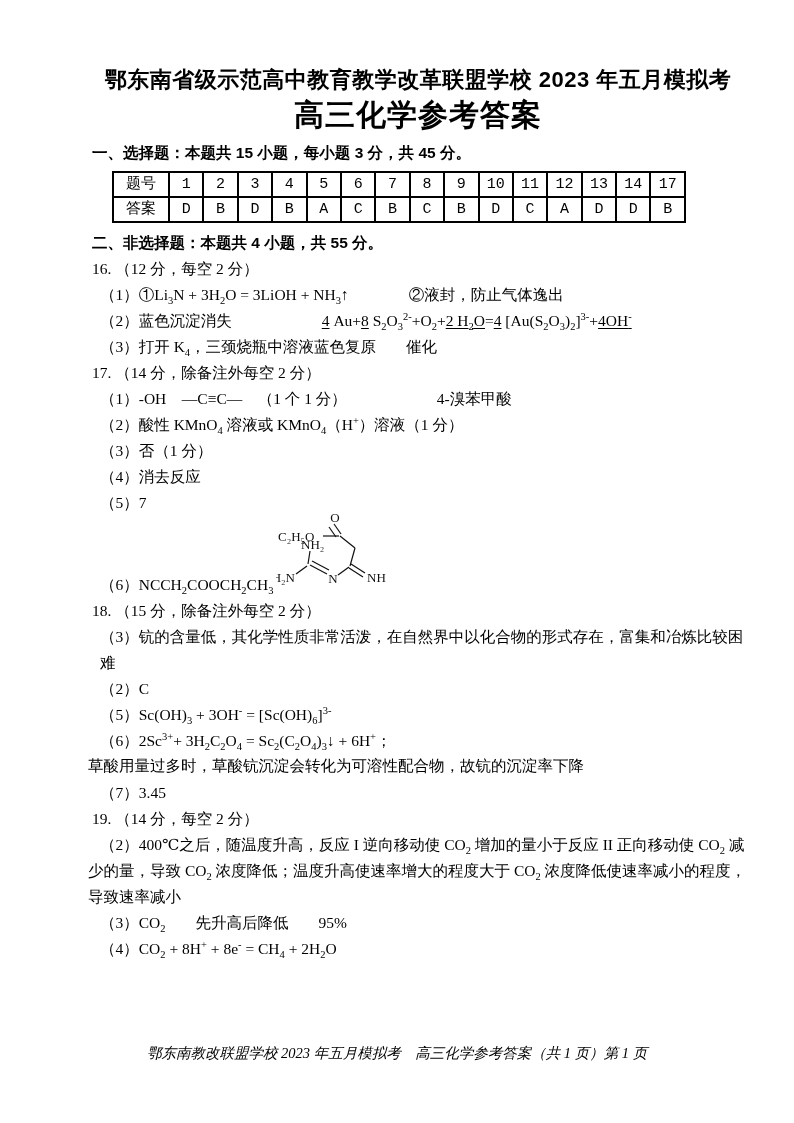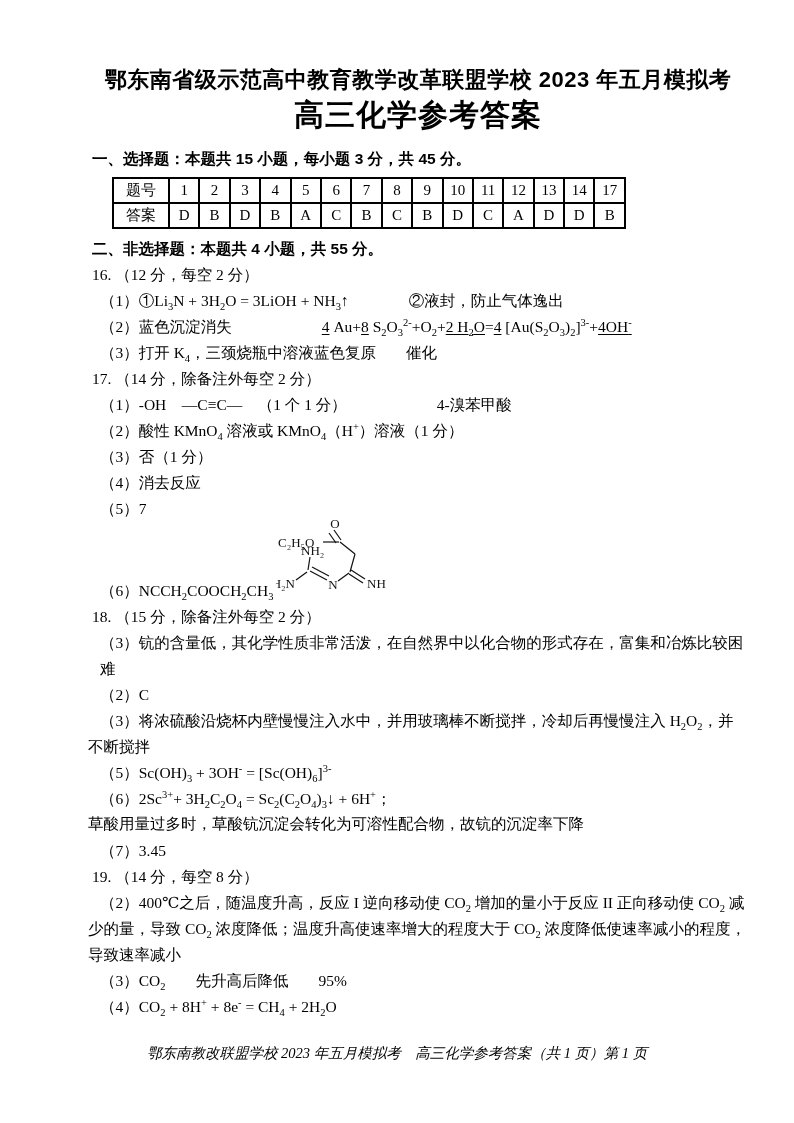--- a/index.html
+++ b/index.html
@@ -12,28 +12,28 @@
   .sheet{box-sizing:border-box;width:794px;height:1123px;
     padding:66px 46px 0 88px;position:relative;}
   .doc-title{
     font-family:"Liberation Sans","DejaVu Sans",sans-serif;
     font-weight:bold;font-size:22px;line-height:28px;
     text-align:center;margin:0 0 2px -40px;width:740px;letter-spacing:.5px;
   }
   .doc-subtitle{
     font-family:"Liberation Sans","DejaVu Sans",sans-serif;
     font-weight:bold;font-size:30px;line-height:38px;
-    text-align:center;margin:0 0 12px -40px;width:740px;letter-spacing:1px;
+    text-align:center;margin:0 0 6px -40px;width:740px;letter-spacing:1px;
   }
   .sec-head{
     font-family:"Liberation Sans","DejaVu Sans",sans-serif;
     font-weight:bold;font-size:15.5px;line-height:26px;margin:0 0 0 4px;
   }
   table.ans{border-collapse:collapse;margin:5px 0 7px 24px;
-    table-layout:fixed;width:514px;}
+    table-layout:fixed;width:574px;font-family:Liberation Mono, monospace;}
   table.ans th,table.ans td{
     border:2px solid #000;text-align:center;vertical-align:middle;
     height:23px;padding:0;font-weight:normal;font-size:15px;line-height:23px;
   }
   table.ans th{width:54px;}
   p{margin:0;}
   .q-head{margin-left:4px;}
   .item{margin-left:12px;}
   .flow{margin-left:0;text-indent:12px;}
   .cont{font-family:Liberation Mono, monospace;}
@@ -153,29 +153,28 @@
       </svg>
     </div>
 
     <p class="item">（6）NCCH<sub>2</sub>COOCH<sub>2</sub>CH<sub>3</sub></p>
   </section>
 
   <section>
     <p class="q-head">18. （15 分，除备注外每空 2 分）</p>
     <p class="item">（3）钪的含量低，其化学性质非常活泼，在自然界中以化合物的形式存在，富集和冶炼比较困难</p>
     <p class="item">（2）C</p>
-    <p class="flow">（3）将浓硫酸沿烧杯内壁慢慢注入水中，并用玻璃棒不断搅拌，冷却后再慢慢注入 H<sub>2</sub>O<sub>2</sub>，并不断搅拌</p>
     <p class="item">（5）Sc(OH)<sub>3</sub> + 3OH<sup>-</sup> = [Sc(OH)<sub>6</sub>]<sup>3-</sup></p>
     <p class="item">（6）2Sc<sup>3+</sup>+ 3H<sub>2</sub>C<sub>2</sub>O<sub>4</sub> = Sc<sub>2</sub>(C<sub>2</sub>O<sub>4</sub>)<sub>3</sub>↓ + 6H<sup>+</sup>；</p>
     <p class="cont">草酸用量过多时，草酸钪沉淀会转化为可溶性配合物，故钪的沉淀率下降</p>
     <p class="item">（7）3.45</p>
   </section>
 
   <section>
-    <p class="q-head">19. （14 分，每空 8 分）</p>
+    <p class="q-head">19. （14 分，每空 2 分）</p>
     <p class="flow">（2）400℃之后，随温度升高，反应 I 逆向移动使 CO<sub>2</sub> 增加的量小于反应 II 正向移动使 CO<sub>2</sub> 减少的量，导致 CO<sub>2</sub> 浓度降低；温度升高使速率增大的程度大于 CO<sub>2</sub> 浓度降低使速率减小的程度，导致速率减小</p>
     <p class="item">（3）CO<sub>2</sub><span class="tab"></span>先升高后降低<span class="tab"></span>95%</p>
     <p class="item">（4）CO<sub>2</sub> + 8H<sup>+</sup> + 8e<sup>-</sup> = CH<sub>4</sub> + 2H<sub>2</sub>O</p>
   </section>
 
 </div>
 
 <div class="page-footer">鄂东南教改联盟学校 2023 年五月模拟考　高三化学参考答案（共 1 页）第 1 页</div>
 
 </body></html>

